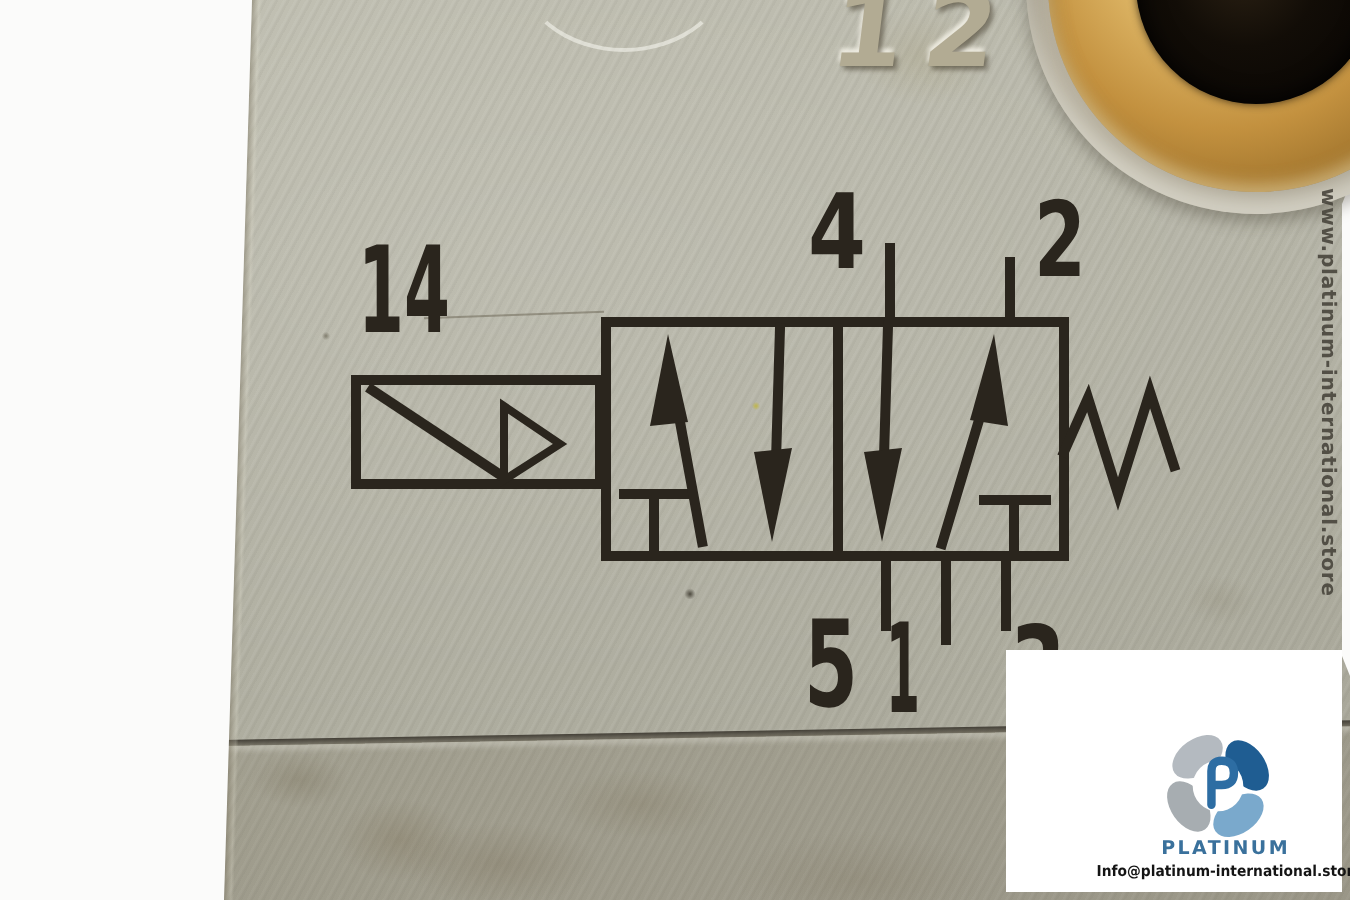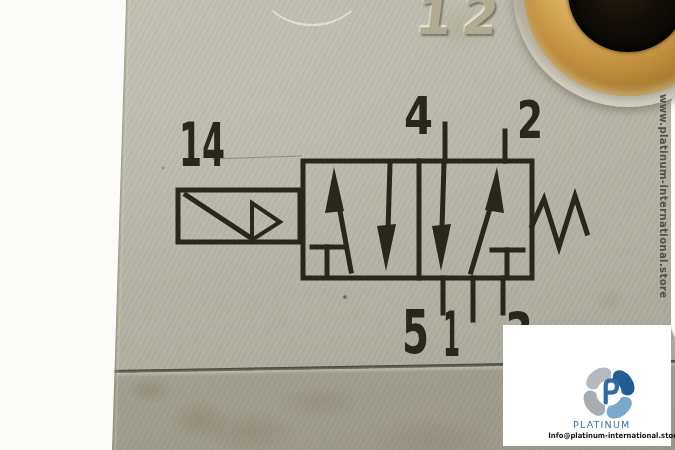--- a/index.html
+++ b/index.html
@@ -99,22 +99,22 @@
     transform:rotate(90deg);transform-origin:0 0;
     font-size:10px;font-weight:bold;letter-spacing:0.4px;
     color:rgba(72,69,60,0.9);white-space:nowrap;
   }
   
   .logo-box{
     position:absolute;left:503px;top:325px;width:168px;height:121px;background:#ffffff;
   }
   .logo-swirl{position:absolute;left:76px;top:38px;width:60px;height:60px;}
   .brand{
-    position:absolute;left:70px;top:94px;width:72px;text-align:left;
-    font-size:9.5px;font-weight:normal;letter-spacing:1.2px;color:#3a719c;
+    position:absolute;left:70px;top:94px;width:72px;text-align:right;
+    font-size:9.5px;font-weight:bold;letter-spacing:1.2px;color:#3a719c;
   }
   .email{
     position:absolute;left:40px;top:106px;width:132px;text-align:center;
     font-size:7.5px;font-weight:bold;color:#141414;white-space:nowrap;
     transform:scaleX(0.92);transform-origin:center;
   }
 </style>
 </head>
 <body>
 

